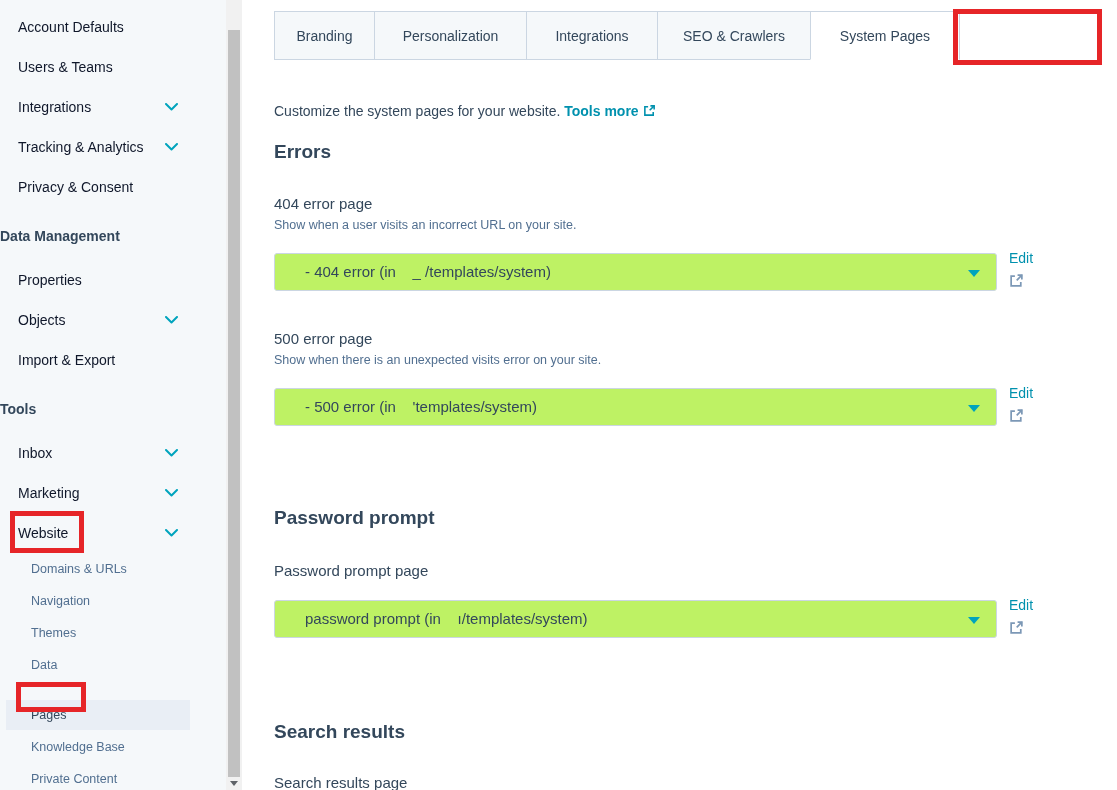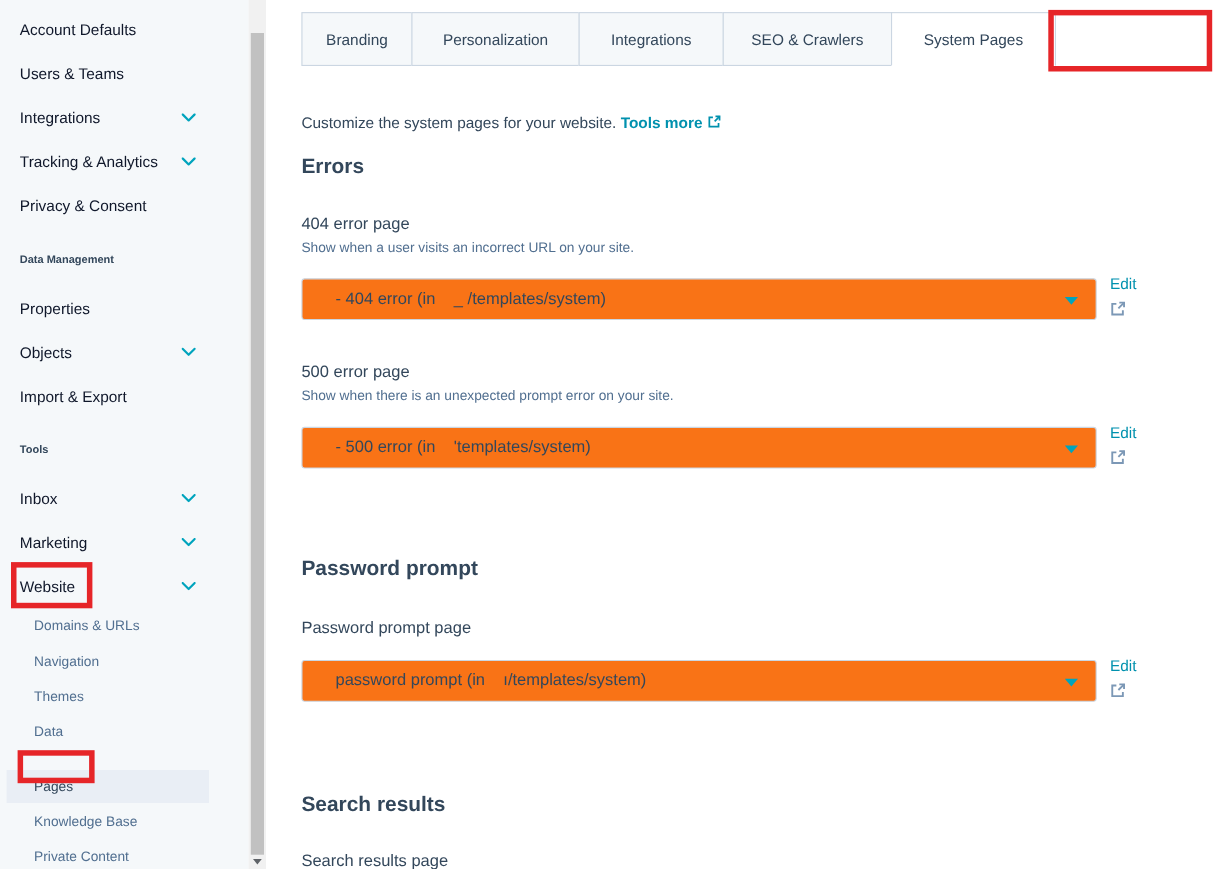--- a/index.html
+++ b/index.html
@@ -19,22 +19,21 @@
     background: #f5f8fa;
     padding-top: 7px;
   }
   .nav-item {
     height: 40px; display: flex; align-items: center;
     padding-left: 18px; padding-right: 48px;
     font-size: 14px; color: #0f172a; cursor: pointer;
   }
   .nav-header {
     height: 40px; display: flex; align-items: center;
-    padding-left: 18px;
-    font-size: 10px; font-weight: bold; color: #33475b;
+    font-size: 14px; font-weight: bold; color: #33475b;
     margin-top: 9px; margin-bottom: 4px;
   }
   .chev { margin-left: auto; flex: 0 0 auto; }
   .sub {
     height: 32px; display: flex; align-items: center;
     padding-left: 31px;
     font-size: 12.5px; color: #516f90; cursor: pointer;
   }
   .sub.selected {
     background: #e9eef5;
@@ -78,21 +77,21 @@
   .intro a { color: #0091ae; font-weight: bold; text-decoration: none; cursor: pointer; }
   .ext { display: inline-block; vertical-align: -1px; margin-left: 4px; }
 
   .section-title { position: absolute; left: 32px; font-size: 19px; font-weight: bold; color: #33475b; }
   .field-label { position: absolute; left: 32px; font-size: 15px; color: #33475b; }
   .field-desc { position: absolute; left: 32px; font-size: 12.5px; color: #516f90; }
 
   .dd-row { position: absolute; left: 32px; display: flex; }
   .dropdown {
     position: relative; width: 723px; height: 38px;
-    background: #f97316; border: 1px solid #cbd6e2; border-radius: 3px;
+    background: #bef264; border: 1px solid #cbd6e2; border-radius: 3px;
     cursor: pointer;
   }
   .dd-text {
     line-height: 36px; padding-left: 30px;
     font-size: 15px; color: #33475b; white-space: pre;
     overflow: hidden;
   }
   .caret {
     position: absolute; right: 16px; top: 16px;
     width: 0; height: 0;
@@ -242,21 +241,21 @@
       <a class="edit-link">Edit</a>
       <a class="edit-ext"><svg width="15" height="15" viewBox="0 0 14 14">
             <path d="M5.5 3H2v9h9V8.5" fill="none" stroke="#7c98b6" stroke-width="1.6"></path>
             <path d="M8 2h4v4" fill="none" stroke="#7c98b6" stroke-width="1.6"></path>
             <path d="M12 2L7.2 6.8" fill="none" stroke="#7c98b6" stroke-width="1.6"></path>
           </svg></a>
     </div>
   </div>
 
   <div class="field-label" style="top:330px">500 error page</div>
-  <div class="field-desc" style="top:353px">Show when there is an unexpected prompt error on your site.</div>
+  <div class="field-desc" style="top:353px">Show when there is an unexpected visits error on your site.</div>
   <div class="dd-row" style="top:388px">
     <div class="dropdown">
       <div class="dd-text">- 500 error (in    'templates/system)</div>
       <div class="caret"></div>
     </div>
     <div class="edit-col">
       <a class="edit-link">Edit</a>
       <a class="edit-ext"><svg width="15" height="15" viewBox="0 0 14 14">
             <path d="M5.5 3H2v9h9V8.5" fill="none" stroke="#7c98b6" stroke-width="1.6"></path>
             <path d="M8 2h4v4" fill="none" stroke="#7c98b6" stroke-width="1.6"></path>

